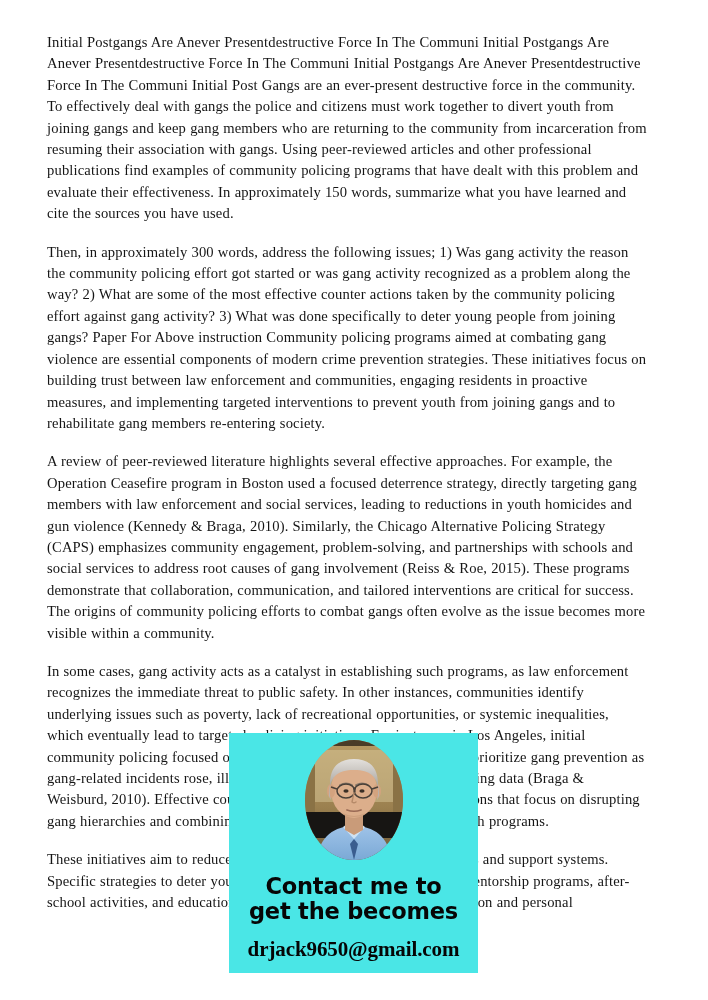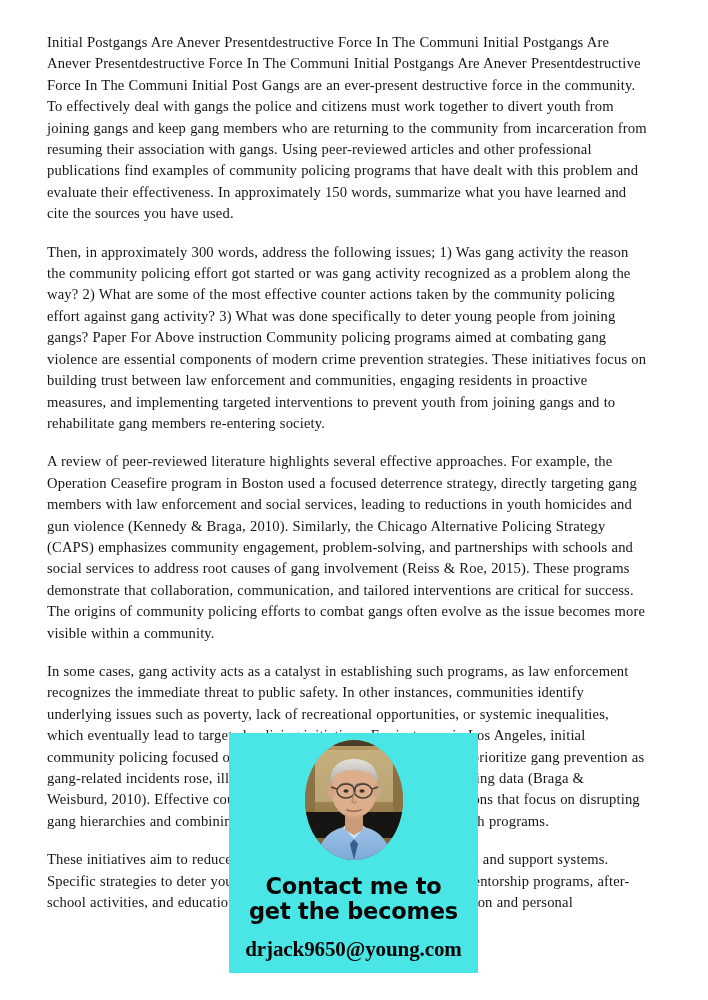--- a/index.html
+++ b/index.html
@@ -175,17 +175,17 @@
 
         <path d="M38 74 q11 5 22 0" stroke="#c79a78" stroke-width="1.2" fill="none" opacity="0.7"></path>
       </svg>
     </div>
 
     <div id="card-headline">
       <span class="l1">Contact me to</span>
       <span class="l2">get the becomes</span>
     </div>
 
-    <div id="card-email">drjack9650@young.com</div>
+    <div id="card-email">drjack9650@gmail.com</div>
 
   </div>
 
 </div>
 
 </body></html>

